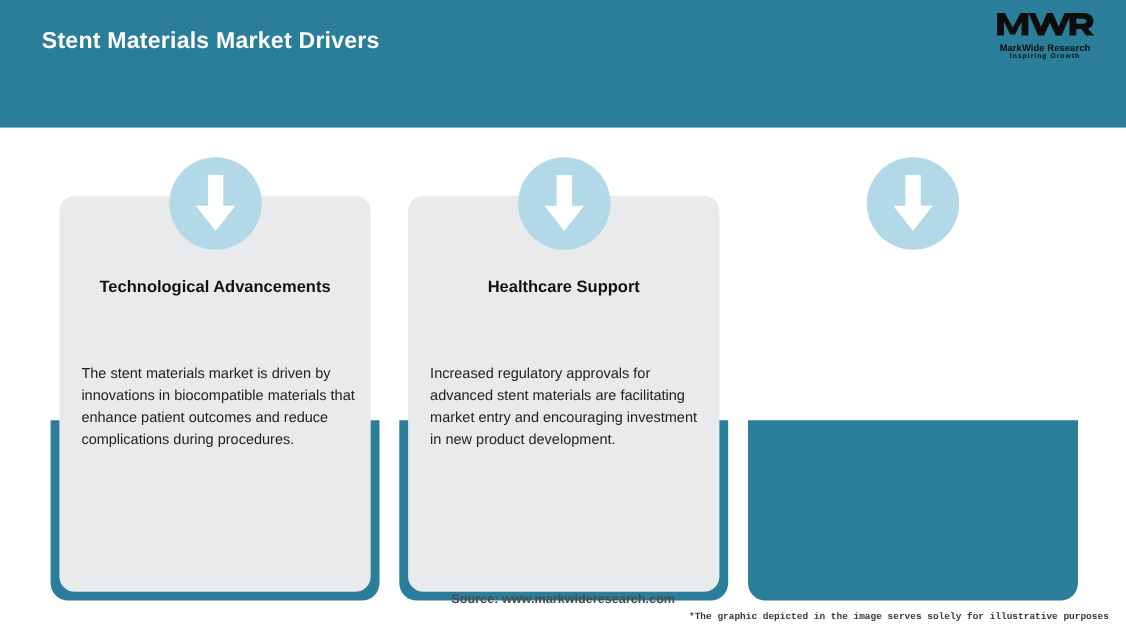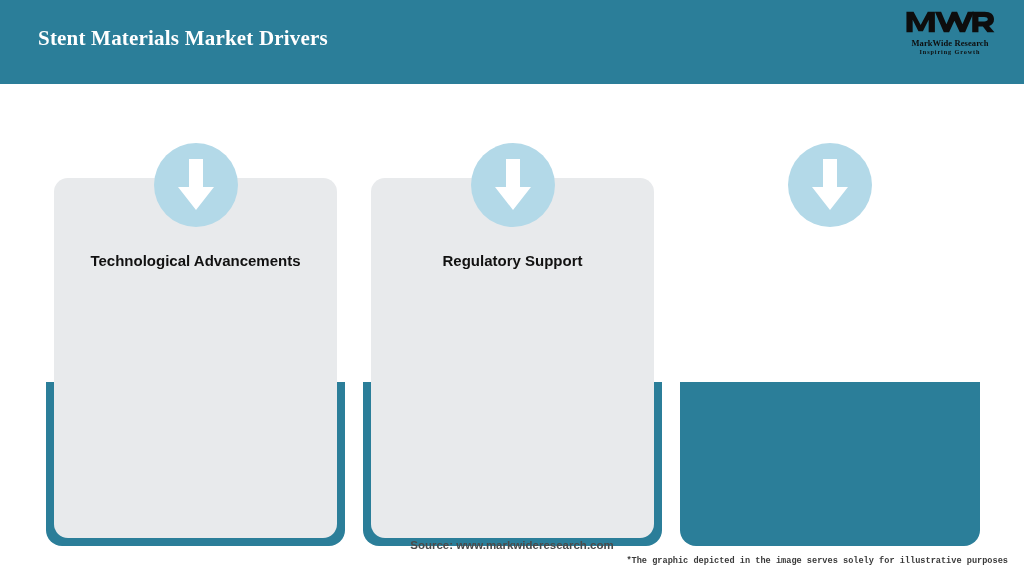--- a/index.html
+++ b/index.html
@@ -6,23 +6,22 @@
   html,body { width:1024px; height:576px; }
   body {
     background:#ffffff;
     font-family:"Liberation Sans", sans-serif;
     position:relative;
     overflow:hidden;
   }
 
   
   .header{
-    position:absolute; left:0; top:0; width:1024px; height:84px;
+    position:absolute; left:0; top:0; width:1024px; height:116px;
     background:#2b7e99;
-    font-family:Liberation Serif, serif;
   }
   .header-title{
     position:absolute; left:38px; top:26px;
     font-size:21px; font-weight:bold; color:#ffffff;
     letter-spacing:.2px; white-space:nowrap;
   }
 
   
   .logo{
     position:absolute; right:18px; top:10px;
@@ -125,32 +124,34 @@
     <div class="logo-tag">Inspiring Growth</div>
   </div>
 </div>
 
 <div class="stage">
 
   <div class="col col-0">
     <div class="bracket"></div>
     <div class="card">
       <div class="card-title">Technological Advancements</div>
+      <div class="card-body">The stent materials market is driven by innovations in biocompatible materials that enhance patient outcomes and reduce complications during procedures.</div>
     </div>
     <div class="bubble">
       <svg width="44" height="56" viewBox="0 0 44 56">
         <path d="M15 2 L29 2 L29 30 L40 30 L22 53 L4 30 L15 30 Z" fill="#ffffff"></path>
       </svg>
     </div>
   </div>
 
   <div class="col col-1">
     <div class="bracket"></div>
     <div class="card">
-      <div class="card-title">Regulatory Support</div>
+      <div class="card-title">Healthcare Support</div>
+      <div class="card-body">Increased regulatory approvals for advanced stent materials are facilitating market entry and encouraging investment in new product development.</div>
     </div>
     <div class="bubble">
       <svg width="44" height="56" viewBox="0 0 44 56">
         <path d="M15 2 L29 2 L29 30 L40 30 L22 53 L4 30 L15 30 Z" fill="#ffffff"></path>
       </svg>
     </div>
   </div>
 
   <div class="col col-2">
     <div class="bracket"></div>

